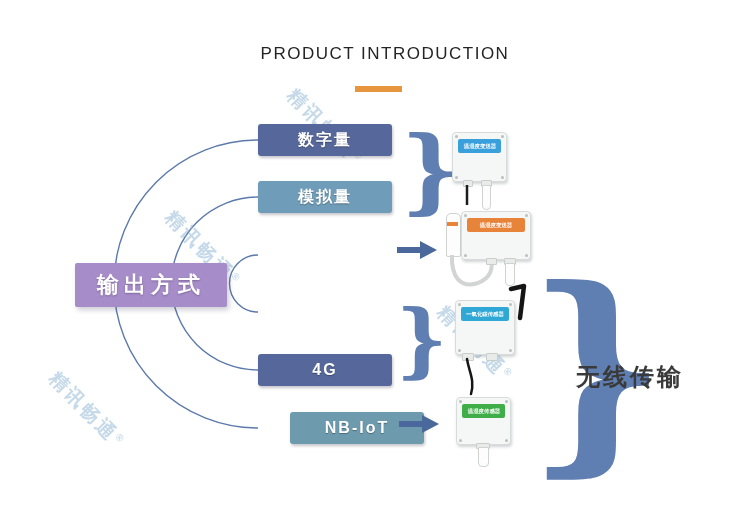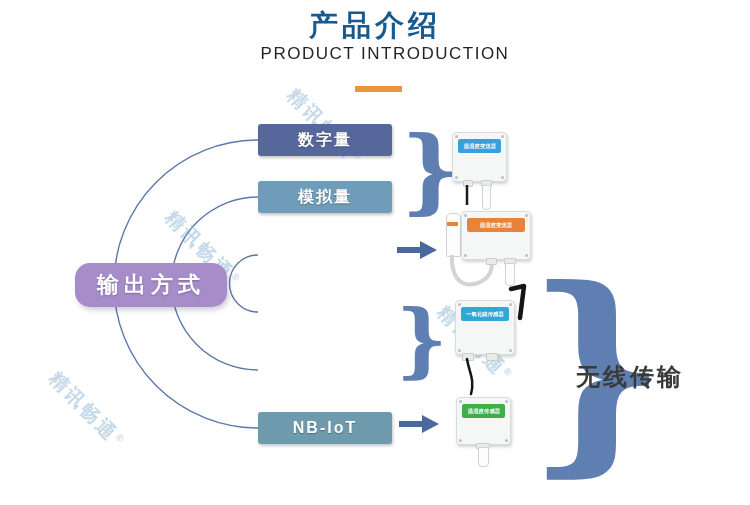--- a/index.html
+++ b/index.html
@@ -11,21 +11,21 @@
          font-size:29px;font-weight:bold;color:#185a8d;letter-spacing:4px;}
   .subtitle{position:absolute;left:0;right:0;top:44px;text-align:center;
          font-size:17px;color:#242424;letter-spacing:1.5px;padding-left:20px;}
   .accent-bar{position:absolute;left:355px;top:86px;width:47px;height:6px;background:#e8963e;}
 
   
   .arcs{position:absolute;left:0;top:0;}
 
   
   .source-box{position:absolute;left:75px;top:263px;width:152px;height:44px;
-         background:#a78cca;border-radius:15px;display:flex;align-items:center;justify-content:center;
+         background:#a78cca;border-radius:2px;display:flex;align-items:center;justify-content:center;
          box-shadow:2px 3px 5px rgba(60,60,90,.25);}
   .source-box span{color:#fff;font-weight:bold;font-size:22px;letter-spacing:5px;
          text-shadow:0 1px 2px rgba(0,0,0,.25);}
 
   
   .bar{position:absolute;left:258px;width:134px;height:32px;border-radius:3px;
        display:flex;align-items:center;justify-content:center;
        box-shadow:1px 2px 3px rgba(50,50,70,.28);}
   .bar span{color:#fff;font-weight:bold;font-size:16px;letter-spacing:2px;
        text-shadow:0 1px 1px rgba(0,0,0,.3);}
@@ -74,35 +74,37 @@
     <path d="M258,140 A144,144 0 0 0 258,428" fill="none" stroke="#5b79ab" stroke-width="1.4"></path>
     <path d="M258,197 A86.5,86.5 0 0 0 258,370" fill="none" stroke="#5b79ab" stroke-width="1.4"></path>
     <path d="M258,255 A28.5,28.5 0 0 0 258,312" fill="none" stroke="#5b79ab" stroke-width="1.4"></path>
   </svg>
 
   <div class="wm wm-1"><span>精讯畅通</span><span class="reg">®</span></div>
   <div class="wm wm-2"><span>精讯畅通</span><span class="reg">®</span></div>
   <div class="wm wm-3"><span>精讯畅通</span><span class="reg">®</span></div>
   <div class="wm wm-4"><span>精讯畅通</span><span class="reg">®</span></div>
 
-  <div class="title">产品介绍</div>
   <div class="subtitle">PRODUCT INTRODUCTION</div>
   <div class="accent-bar"></div>
 
   <div class="source-box" style="background: rgb(167, 140, 202);">
     <span>输出方式</span>
   </div>
 
   <div class="bar" style="top: 124px; background: rgb(86, 104, 155);">
       <span>数字量</span>
     </div>
   <div class="bar" style="top: 181px; background: rgb(111, 156, 184);">
       <span>模拟量</span>
     </div>
-  <div class="bar" style="top: 412px; background: rgb(109, 154, 173);">
+  <div class="bar" style="top: 354px; background: rgb(86, 104, 155);">
+      <span>4G</span>
+    </div>
+  <div class="bar" style="top: 412px; background: rgb(109, 154, 173); margin-left: 32px;">
       <span>NB-IoT</span>
     </div>
 
   <div class="brace brace-1">}</div>
   <div class="brace brace-2">}</div>
   <div class="brace brace-3">}</div>
 
   <svg class="arrow" style="left:396px;top:240px" width="44" height="20">
     <rect x="1" y="7" width="23" height="6" fill="#4a689b"></rect>
     <polygon points="24,1 41,10 24,19" fill="#4a689b"></polygon>

